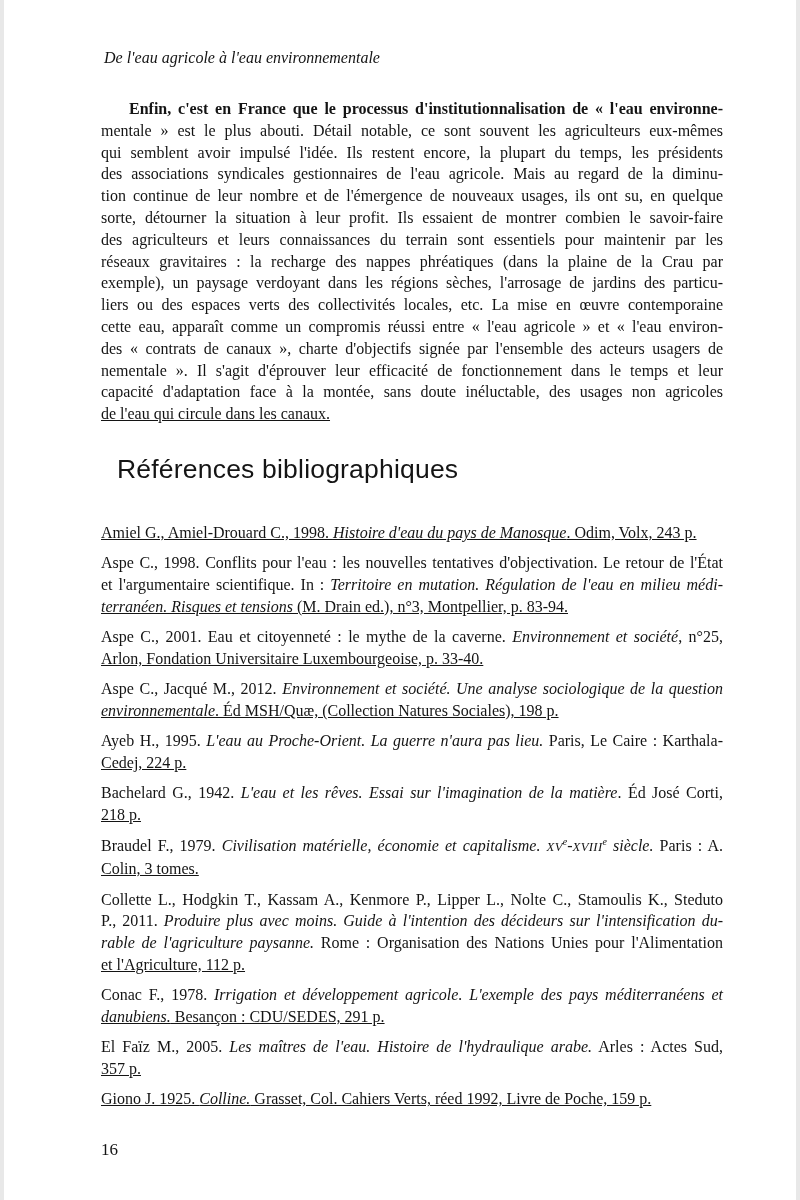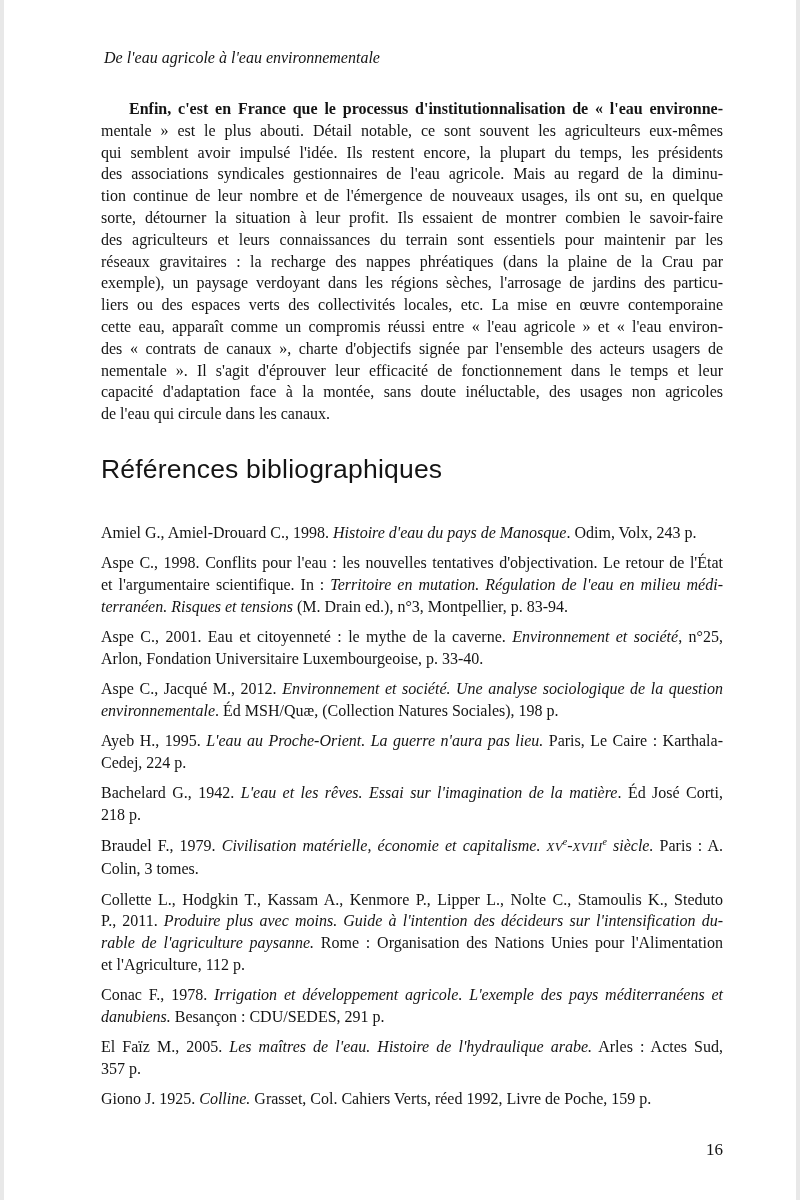--- a/index.html
+++ b/index.html
@@ -21,38 +21,38 @@
     margin-bottom: 31px;
     padding-left: 3px;
   }
   .intro { font-size: 16px; }
   .tline {
     line-height: 21.8px;
     text-align: justify;
     text-align-last: justify;
     white-space: normal;
   }
-  .tline.last { text-align-last: left; }
+  .tline.last { text-align-last: left; text-decoration: underline; }
   .tline.indent { text-indent: 28px; font-weight: bold; }
   .section-heading {
     font-family: "Liberation Sans", "DejaVu Sans", sans-serif;
     font-weight: 400;
     font-size: 26.5px;
     line-height: 30px;
-    margin: 29px 0 23px 0;
+    margin: 29px 0 23px 16px;
     letter-spacing: 0.2px;
   }
   .bibliography { font-size: 16px; margin-top: 38px; }
   .entry { margin-bottom: 8.5px; }
   .it  { font-style: italic; }
   .sc  { font-size: 0.8em; letter-spacing: 0.3px; }
   .sup { vertical-align: super; font-size: 0.62em; line-height: 0; }
   .page-number {
     margin-top: 30px;
-    text-align: right;
+    text-align: left;
     font-size: 17px;
   }
 </style>
 </head>
 <body>
 
 <div class="page">
 
   <div class="running-header">De l'eau agricole à l'eau environnementale</div>
 

